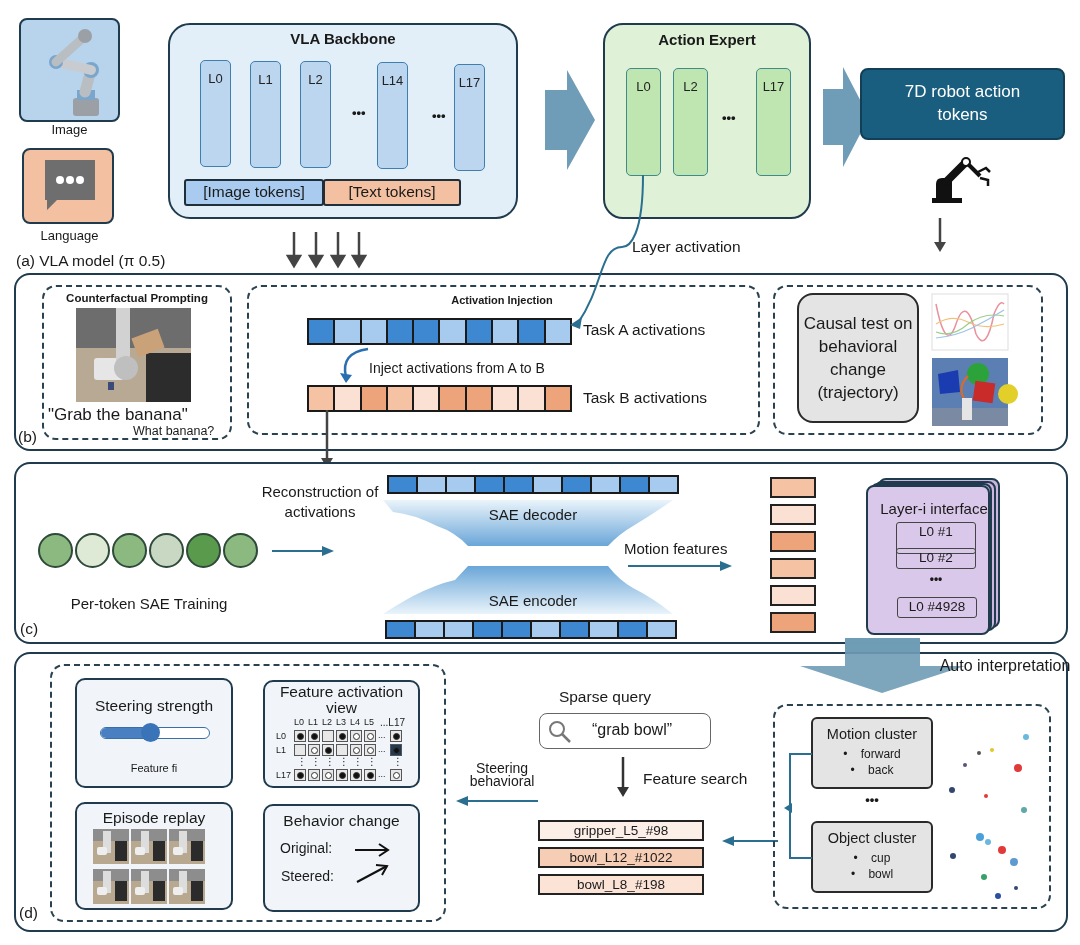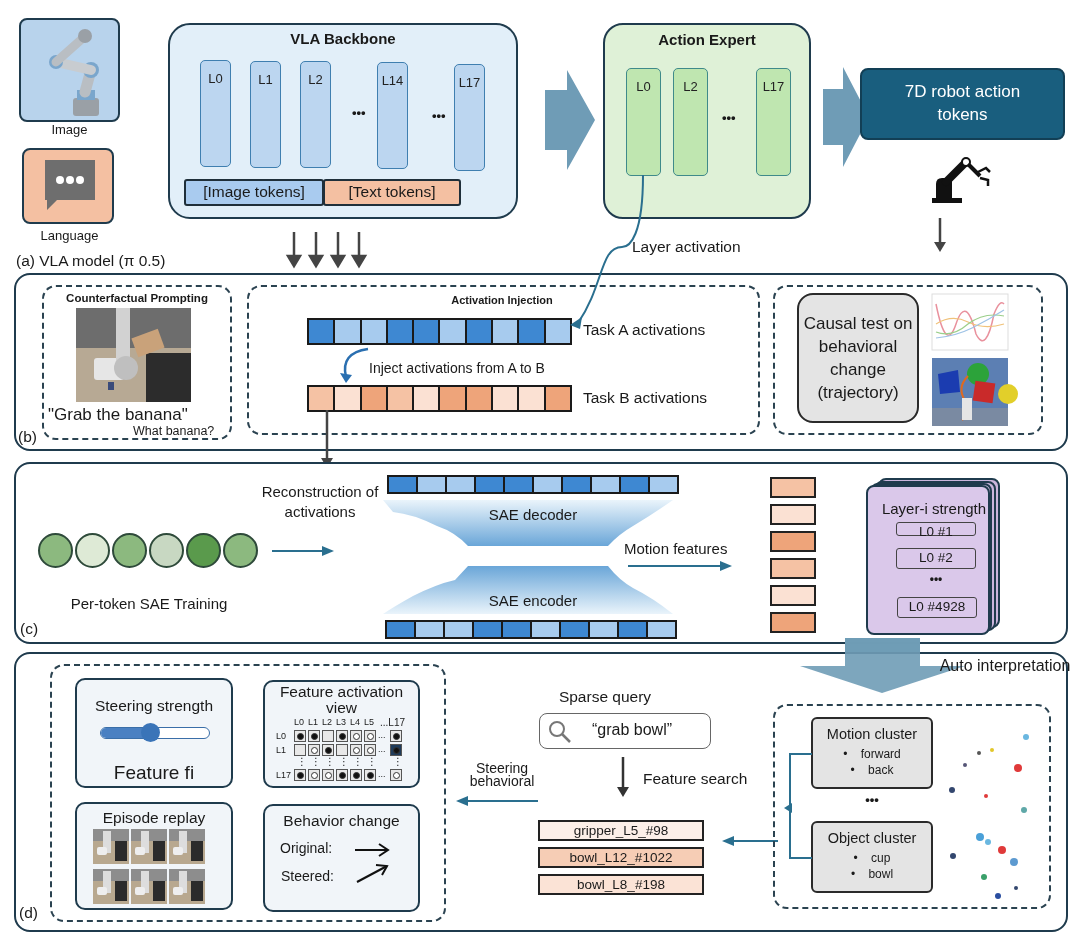--- a/index.html
+++ b/index.html
@@ -276,22 +276,22 @@
     <div class="o-pale" style="position: absolute; left: 0px; top: 108px; width: 46px; height: 21px; border: 2px solid rgb(34, 34, 34);"></div>
     <div class="o-dark" style="position: absolute; left: 0px; top: 135px; width: 46px; height: 21px; border: 2px solid rgb(34, 34, 34);"></div>
   </div>
 
 <div class="abs" style="left:866px;top:478px;width:136px;height:155px;">
   <div class="abs" style="left:12px;top:0;width:122px;height:150px;border:2px solid #1f3b4d;border-radius:8px;background:#cbb6dd;"></div>
   <div class="abs" style="left:8px;top:3px;width:122px;height:150px;border:2px solid #1f3b4d;border-radius:8px;background:#cbb6dd;"></div>
   <div class="abs" style="left:4px;top:5px;width:122px;height:150px;border:2px solid #1f3b4d;border-radius:8px;background:#d2bfe3;"></div>
   <div class="abs" style="left:0;top:7px;width:124px;height:150px;border:2.5px solid #1f3b4d;border-radius:8px;background:#dac8ea;"></div>
 </div>
-<div class="label center" style="left:866px;top:500px;width:136px;font-size:15px;">Layer-i strength</div>
-<div class="chip" style="left:896px;top:522px;width:80px;height:14px;border:1.5px solid #444;border-radius:3px;">L0 #1</div>
+<div class="label center" style="left:866px;top:500px;width:136px;font-size:15px;">Layer-i interface</div>
+<div class="chip" style="left:896px;top:522px;width:80px;height:32px;border:1.5px solid #444;border-radius:3px;">L0 #1</div>
 <div class="chip" style="left:896px;top:548px;width:80px;height:21px;border:1.5px solid #444;border-radius:3px;">L0 #2</div>
 <div class="label bold center" style="left:896px;top:572px;width:80px;font-size:12px;">•••</div>
 <div class="chip" style="left:897px;top:597px;width:80px;height:21px;border:1.5px solid #444;border-radius:3px;">L0 #4928</div>
 
 <svg style="left:800px;top:638px;" width="180" height="62">
   <polygon points="45,0 120,0 120,28 165,28 82,55 0,28 45,28" fill="#6f9cb6" opacity="0.95"></polygon>
 </svg>
 
 <div class="panel" style="left:14px;top:652px;width:1054px;height:280px;"></div>
 <div class="label" style="left:19px;top:904px;font-size:15.5px;">(d)</div>
@@ -301,21 +301,21 @@
 </svg>
 
 <div class="dash" style="left:50px;top:664px;width:396px;height:258px;"></div>
 
 <div class="inner-box" style="left:75px;top:678px;width:158px;height:110px;"></div>
 <div class="label center" style="left:75px;top:697px;width:158px;font-size:15.5px;">Steering strength</div>
 <div class="abs" style="left:100px;top:727px;width:110px;height:12px;border:1.5px solid #3a6ea8;border-radius:6px;background:#fff;">
   <div id="sliderFill" class="abs" style="left: 0px; top: 0px; height: 100%; background: rgb(74, 128, 194); border-radius: 6px; width: 45%;"></div>
   <div id="sliderKnob" class="abs" style="top: -5px; width: 19px; height: 19px; border-radius: 50%; background: rgb(58, 116, 184); left: calc(45% - 9px);"></div>
 </div>
-<div class="label center" style="left:75px;top:762px;width:158px;font-size:19px;">Feature fi</div>
+<div class="label center" style="left:75px;top:762px;width:158px;font-size:11px;">Feature fi</div>
 
 <div class="inner-box" style="left:263px;top:680px;width:157px;height:108px;"></div>
 <div class="label center" style="left:263px;top:684px;width:157px;font-size:15.5px;line-height:16px;">Feature activation view</div>
 <div id="fav" class="abs" style="left:276px;top:717px;width:140px;height:66px;">
     <div style="position: absolute; top: 0px; left: 18px; font-size: 9px;">L0</div>
     <div style="position: absolute; top: 0px; left: 32px; font-size: 9px;">L1</div>
     <div style="position: absolute; top: 0px; left: 46px; font-size: 9px;">L2</div>
     <div style="position: absolute; top: 0px; left: 60px; font-size: 9px;">L3</div>
     <div style="position: absolute; top: 0px; left: 74px; font-size: 9px;">L4</div>
     <div style="position: absolute; top: 0px; left: 88px; font-size: 9px;">L5</div>

